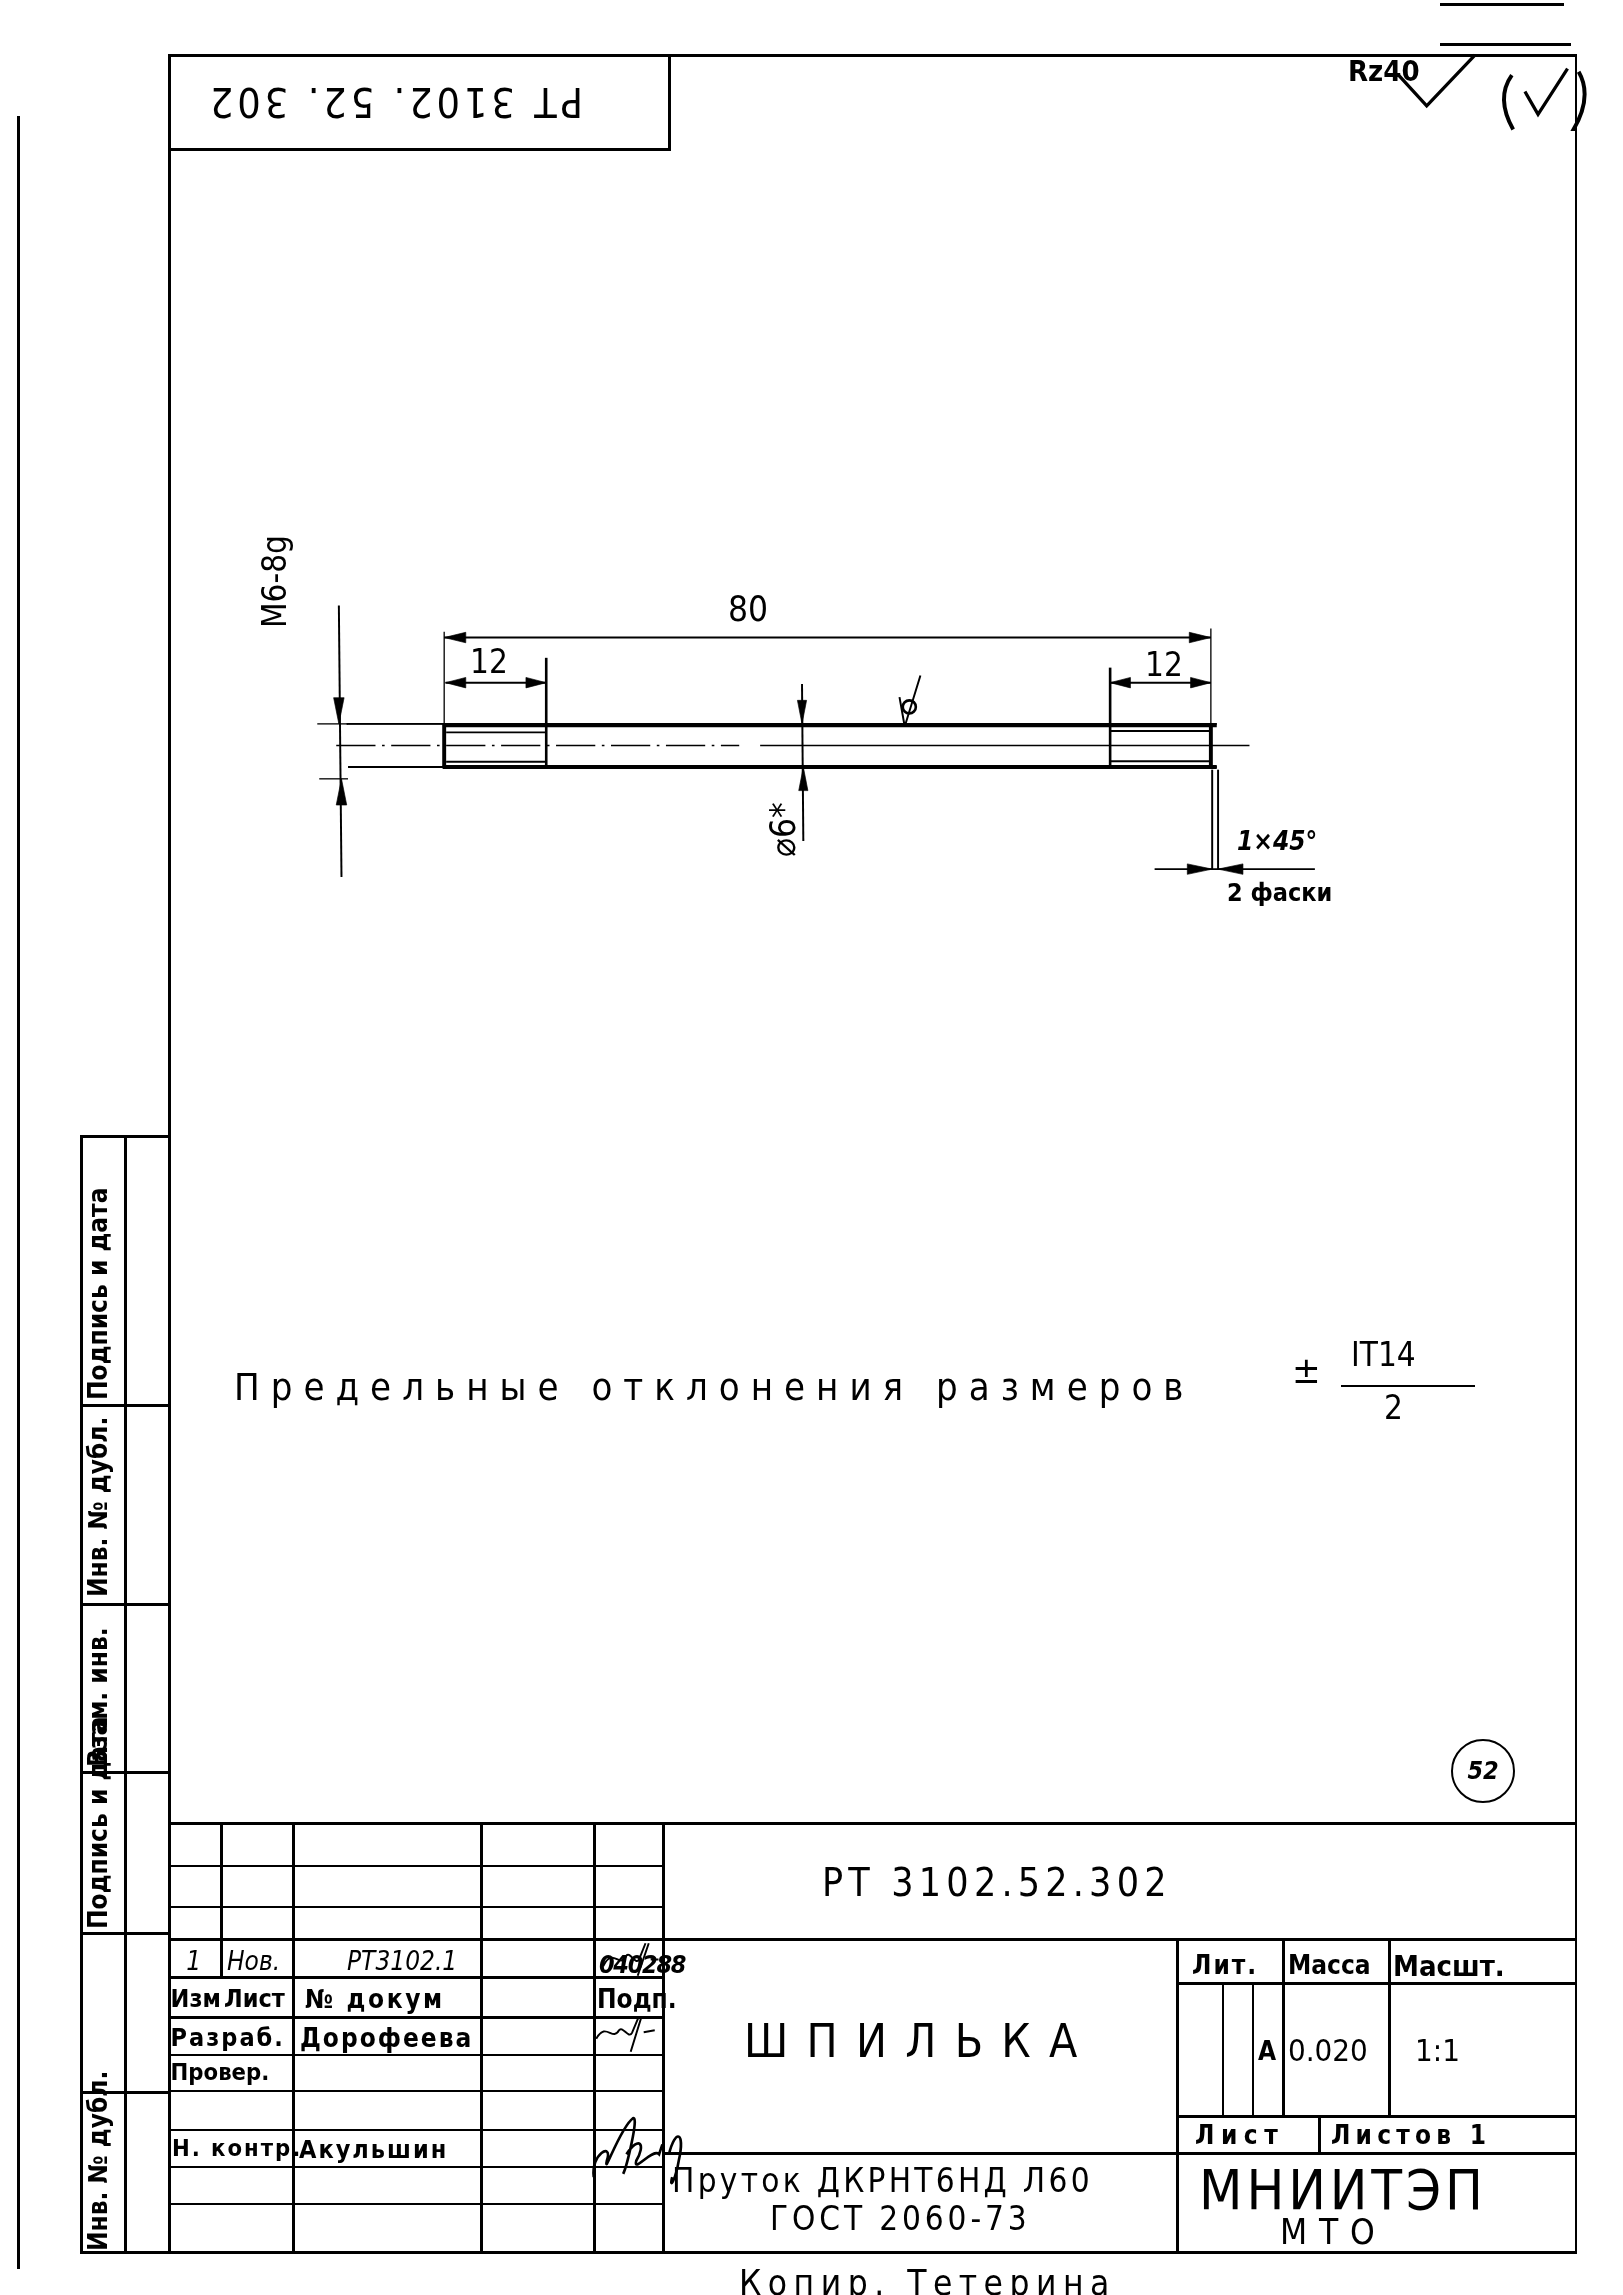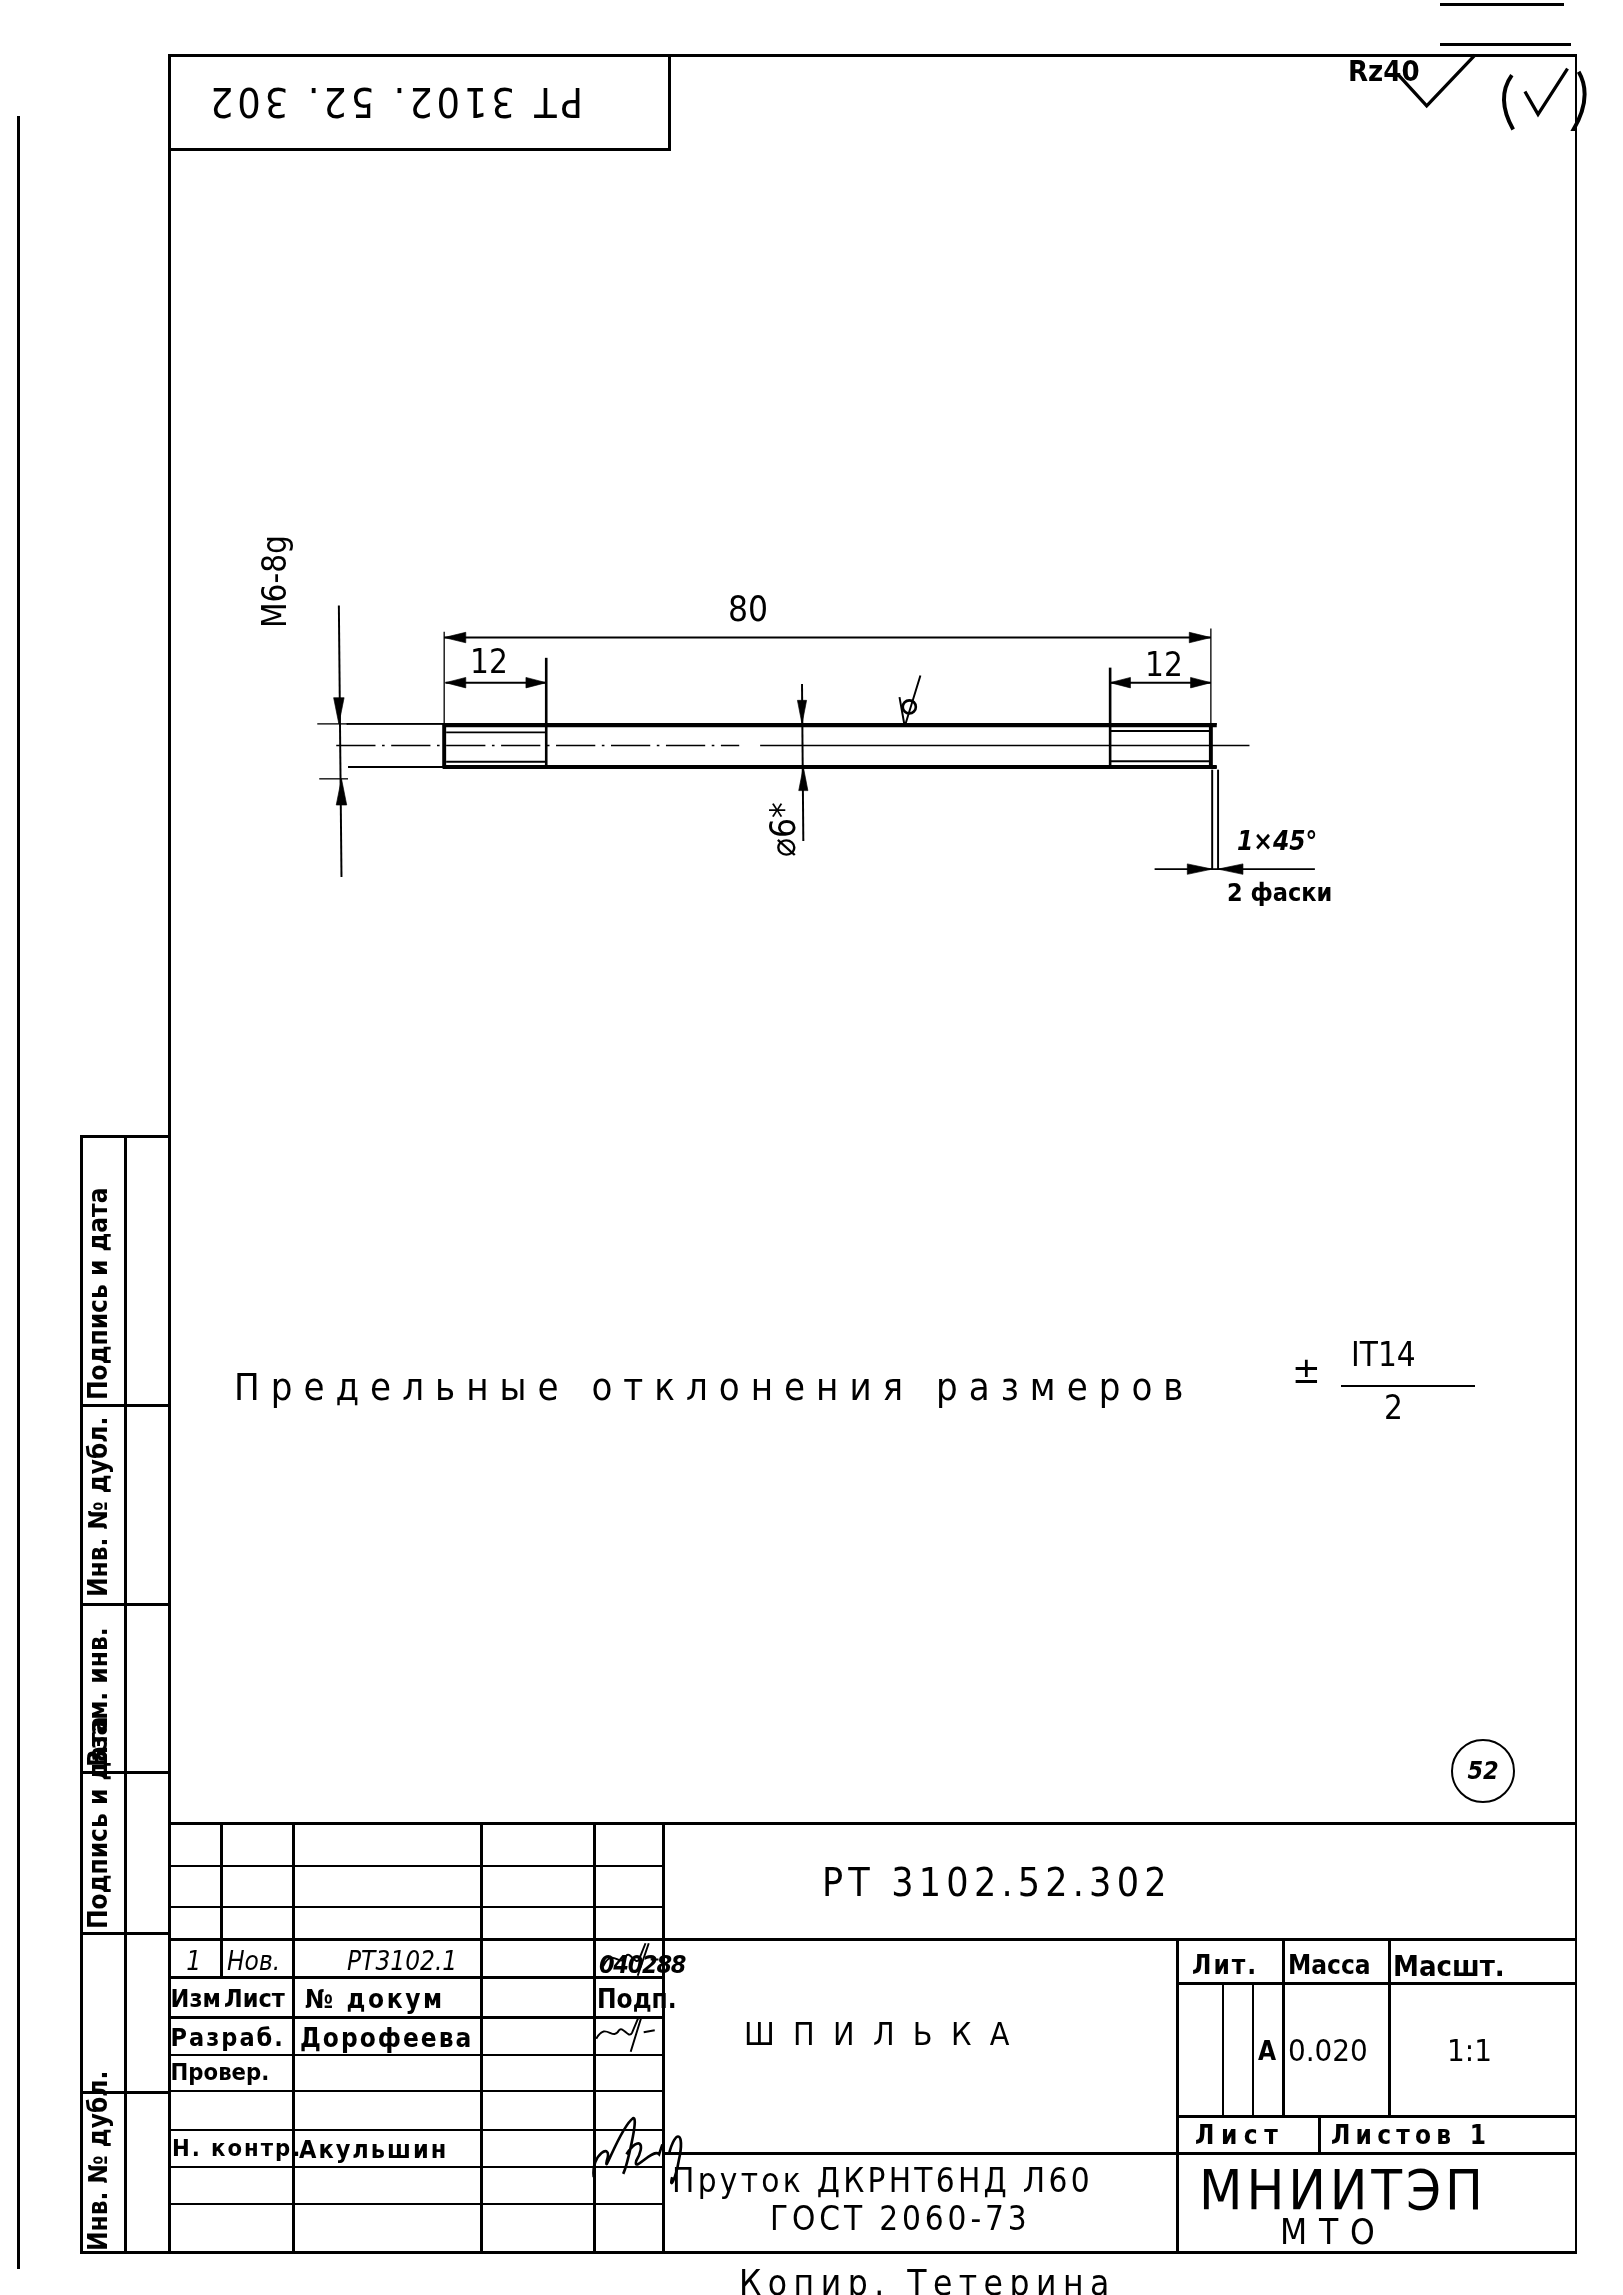--- a/index.html
+++ b/index.html
@@ -171,40 +171,40 @@
 
   <div class="txt" style="left:3.9px;top:315px;font-size:23.6px;font-weight:bold;letter-spacing:2px;">Н. контр.</div>
   <div class="txt" style="left:131px;top:315px;font-size:25px;font-weight:bold;letter-spacing:2px;">Акульшин</div>
   <svg width="105" height="85" style="left:419px;top:293px;" viewBox="0 0 160 130">
     <path d="M10 95 C5 60, 40 40, 30 70 C25 95, 50 20, 70 5 C80 0, 60 80, 55 90 M60 60 C80 30, 90 45, 75 70 C70 90, 100 50, 110 60 L115 45 M125 60 C135 20, 150 25, 140 70 C135 100, 125 115, 130 95" fill="none" stroke="#000" stroke-width="4"></path>
   </svg>
 
   <div class="txt" style="left:654px;top:41px;font-size:39px;letter-spacing:5.2px;">PT 3102.52.302</div>
 
   <div class="line" style="left:1008px;top:116px;width:3.3px;height:315px;"></div>
-  <div class="txt" style="left:576px;top:196px;font-size:32px;letter-spacing:18.3px;">ШПИЛЬКА</div>
+  <div class="txt" style="left:576px;top:196px;font-size:46px;letter-spacing:18.3px;">ШПИЛЬКА</div>
 
   <div class="line" style="left:494px;top:330px;width:915px;height:3.3px;"></div>
   <div class="txt" style="left:504px;top:342px;font-size:33px;letter-spacing:3.3px;">Пруток ДКРНТ6НД Л60</div>
   <div class="txt" style="left:602px;top:380px;font-size:33px;letter-spacing:3.9px;">ГОСТ 2060-73</div>
 
   <div class="line" style="left:1010px;top:160px;width:399px;height:2.6px;"></div>
   <div class="line" style="left:1010px;top:293px;width:399px;height:2.6px;"></div>
   <div class="line" style="left:1054px;top:160px;width:2px;height:134px;"></div>
   <div class="line" style="left:1084px;top:160px;width:2px;height:134px;"></div>
   <div class="line" style="left:1114px;top:116px;width:2.6px;height:178px;"></div>
   <div class="line" style="left:1220px;top:116px;width:2.6px;height:178px;"></div>
   <div class="line" style="left:1150px;top:294px;width:2.6px;height:38px;"></div>
 
   <div class="txt" style="left:1024px;top:130px;font-size:26px;font-weight:bold;letter-spacing:2px;">Лит.</div>
   <div class="txt" style="left:1120px;top:130px;font-size:26px;font-weight:bold;">Масса</div>
   <div class="txt" style="left:1225px;top:130px;font-size:29px;font-weight:bold;">Масшт.</div>
   <div class="txt" style="left:1090px;top:216px;font-size:26px;font-weight:bold;">А</div>
   <div class="txt" style="left:1120px;top:213px;font-size:31px;">0.020</div>
-  <div class="txt" style="left:1279px;top:213px;font-size:31px;">1:1</div>
+  <div class="txt" style="left:1247px;top:213px;font-size:31px;">1:1</div>
   <div class="txt" style="left:1027px;top:300px;font-size:26px;font-weight:bold;letter-spacing:6.5px;">Лист</div>
   <div class="txt" style="left:1163px;top:300px;font-size:26px;font-weight:bold;letter-spacing:5.2px;">Листов 1</div>
 
   <div class="txt" style="left:1031px;top:340px;font-size:56px;letter-spacing:3.9px;">МНИИТЭП</div>
   <div class="txt" style="left:1112px;top:393px;font-size:35px;letter-spacing:11.8px;">МТО</div>
 </div>
 
 <div class="abs" style="left:687px;top:2258px;width:458px;height:38px;overflow:hidden;">
   <div class="txt" style="left:52px;top:7.9px;font-size:35px;letter-spacing:6.5px;">Копир. Тетерина</div>
 </div>

